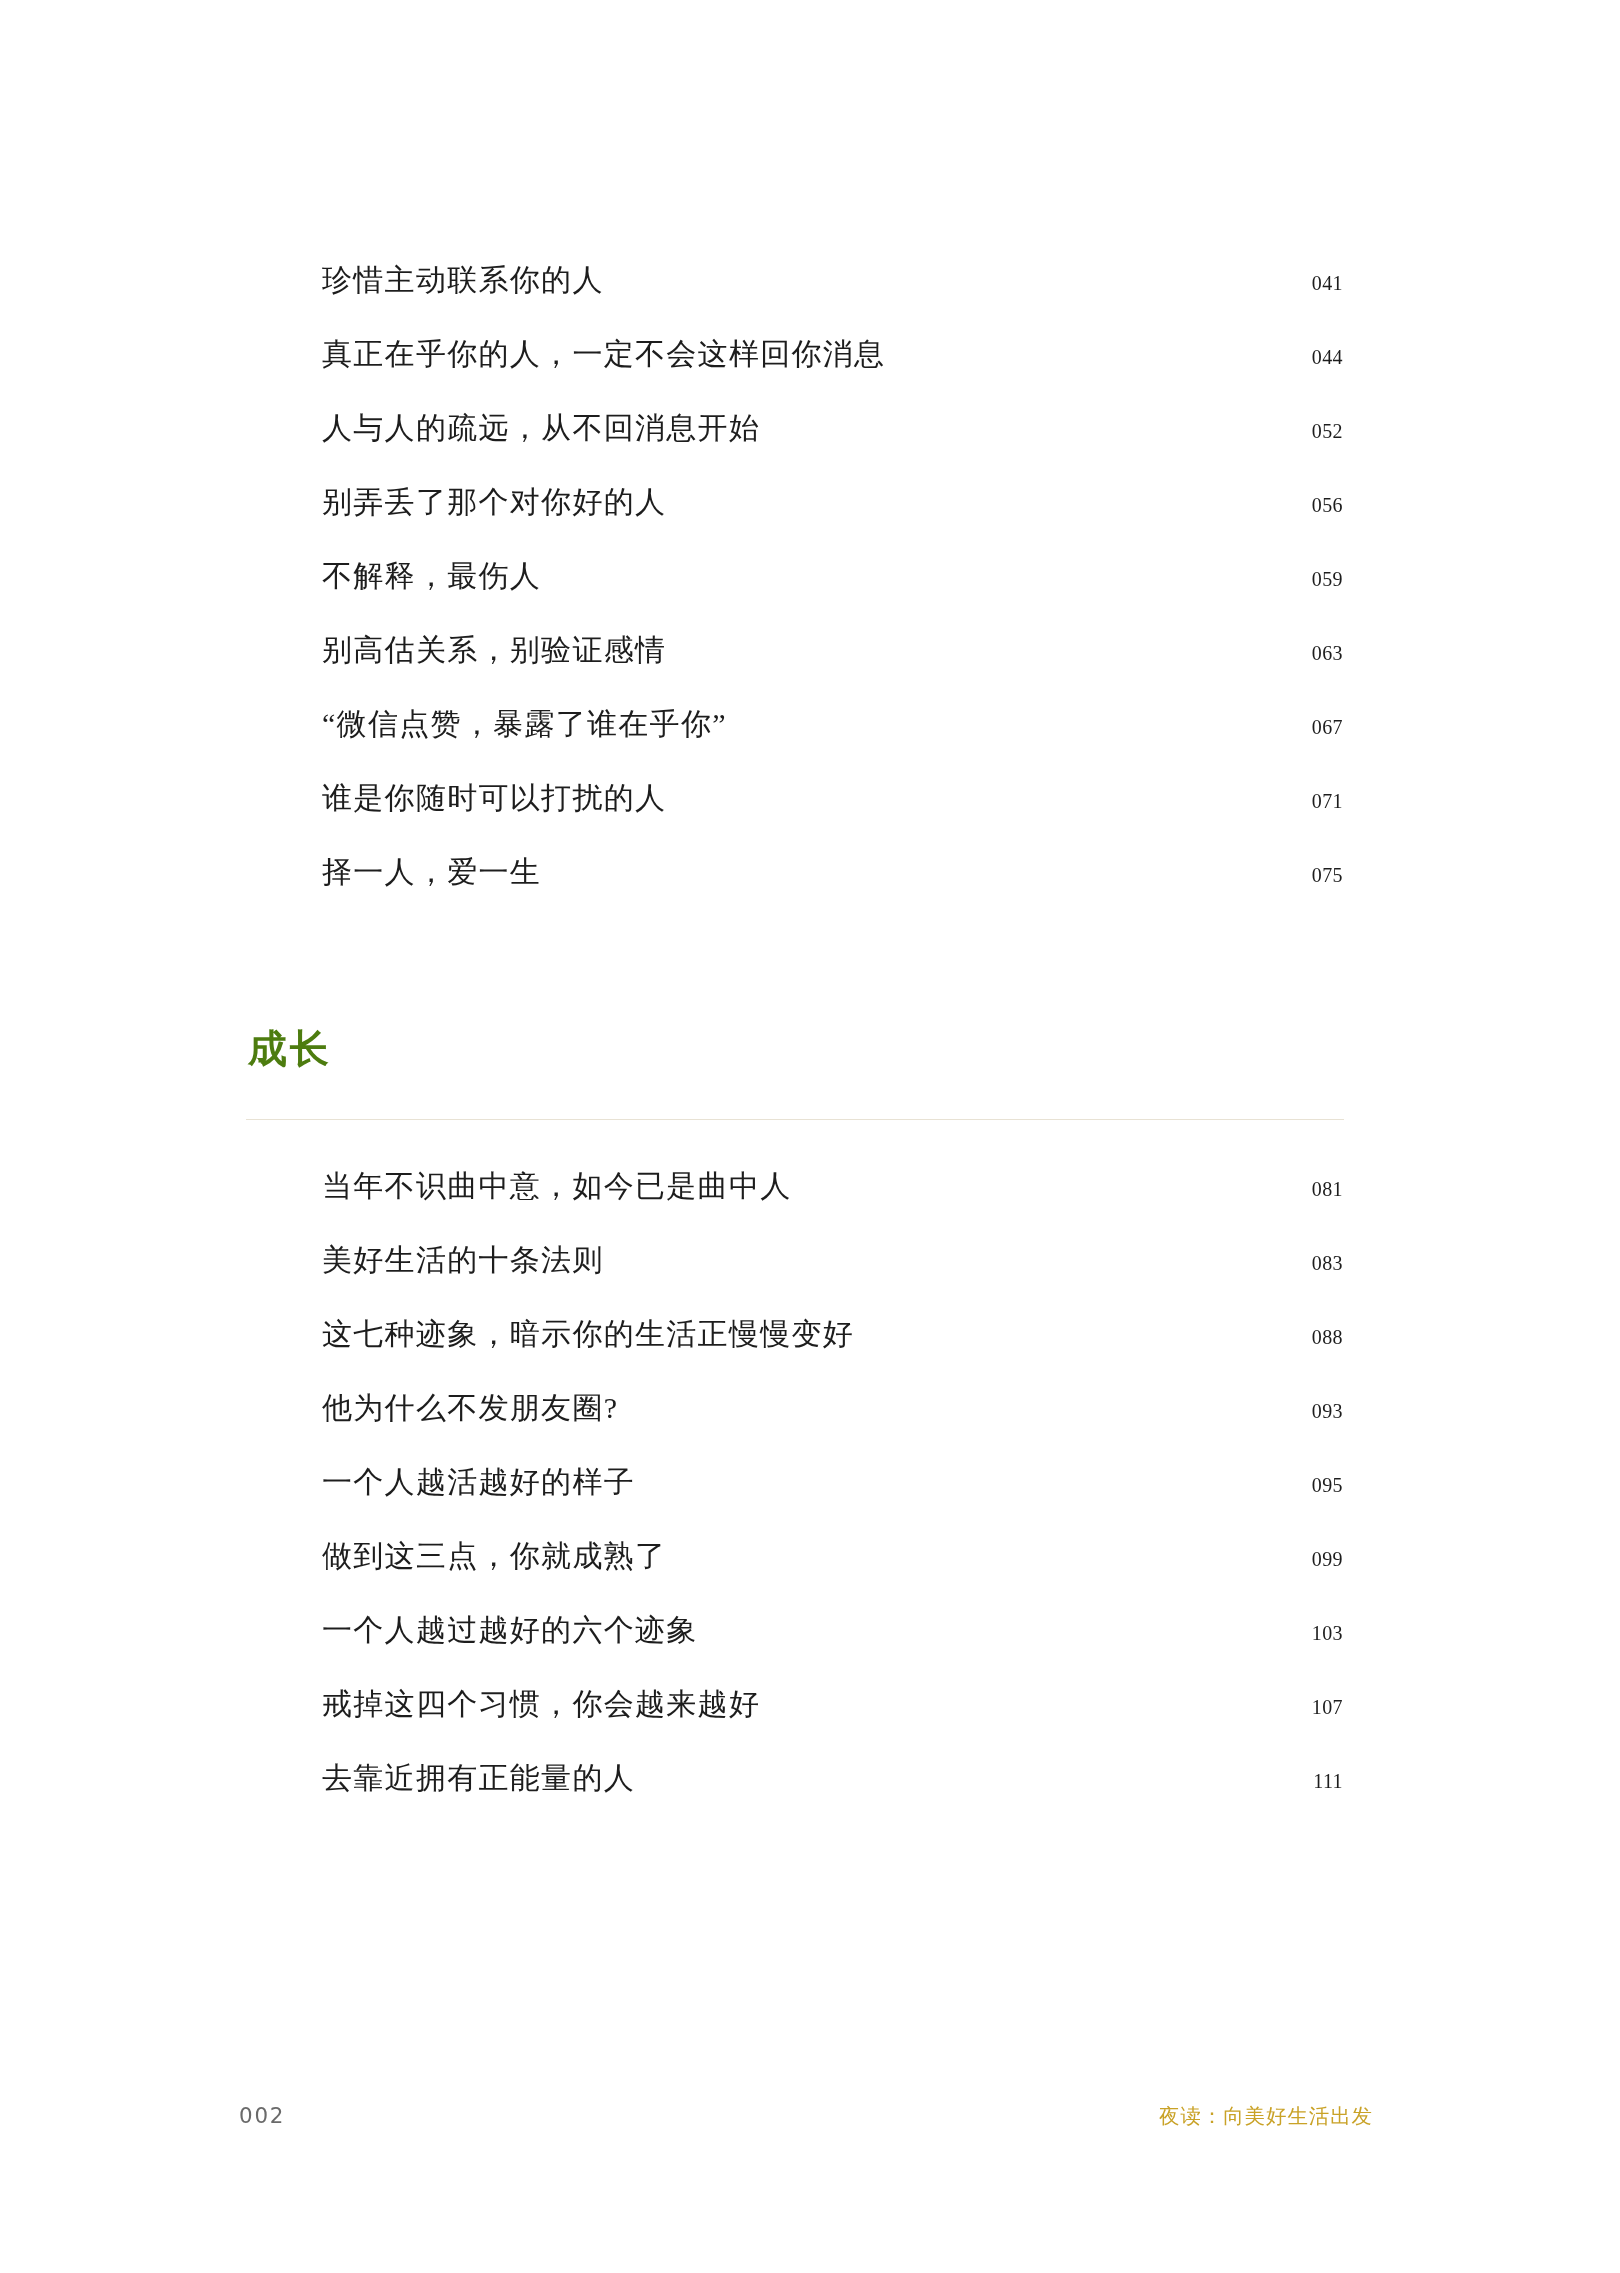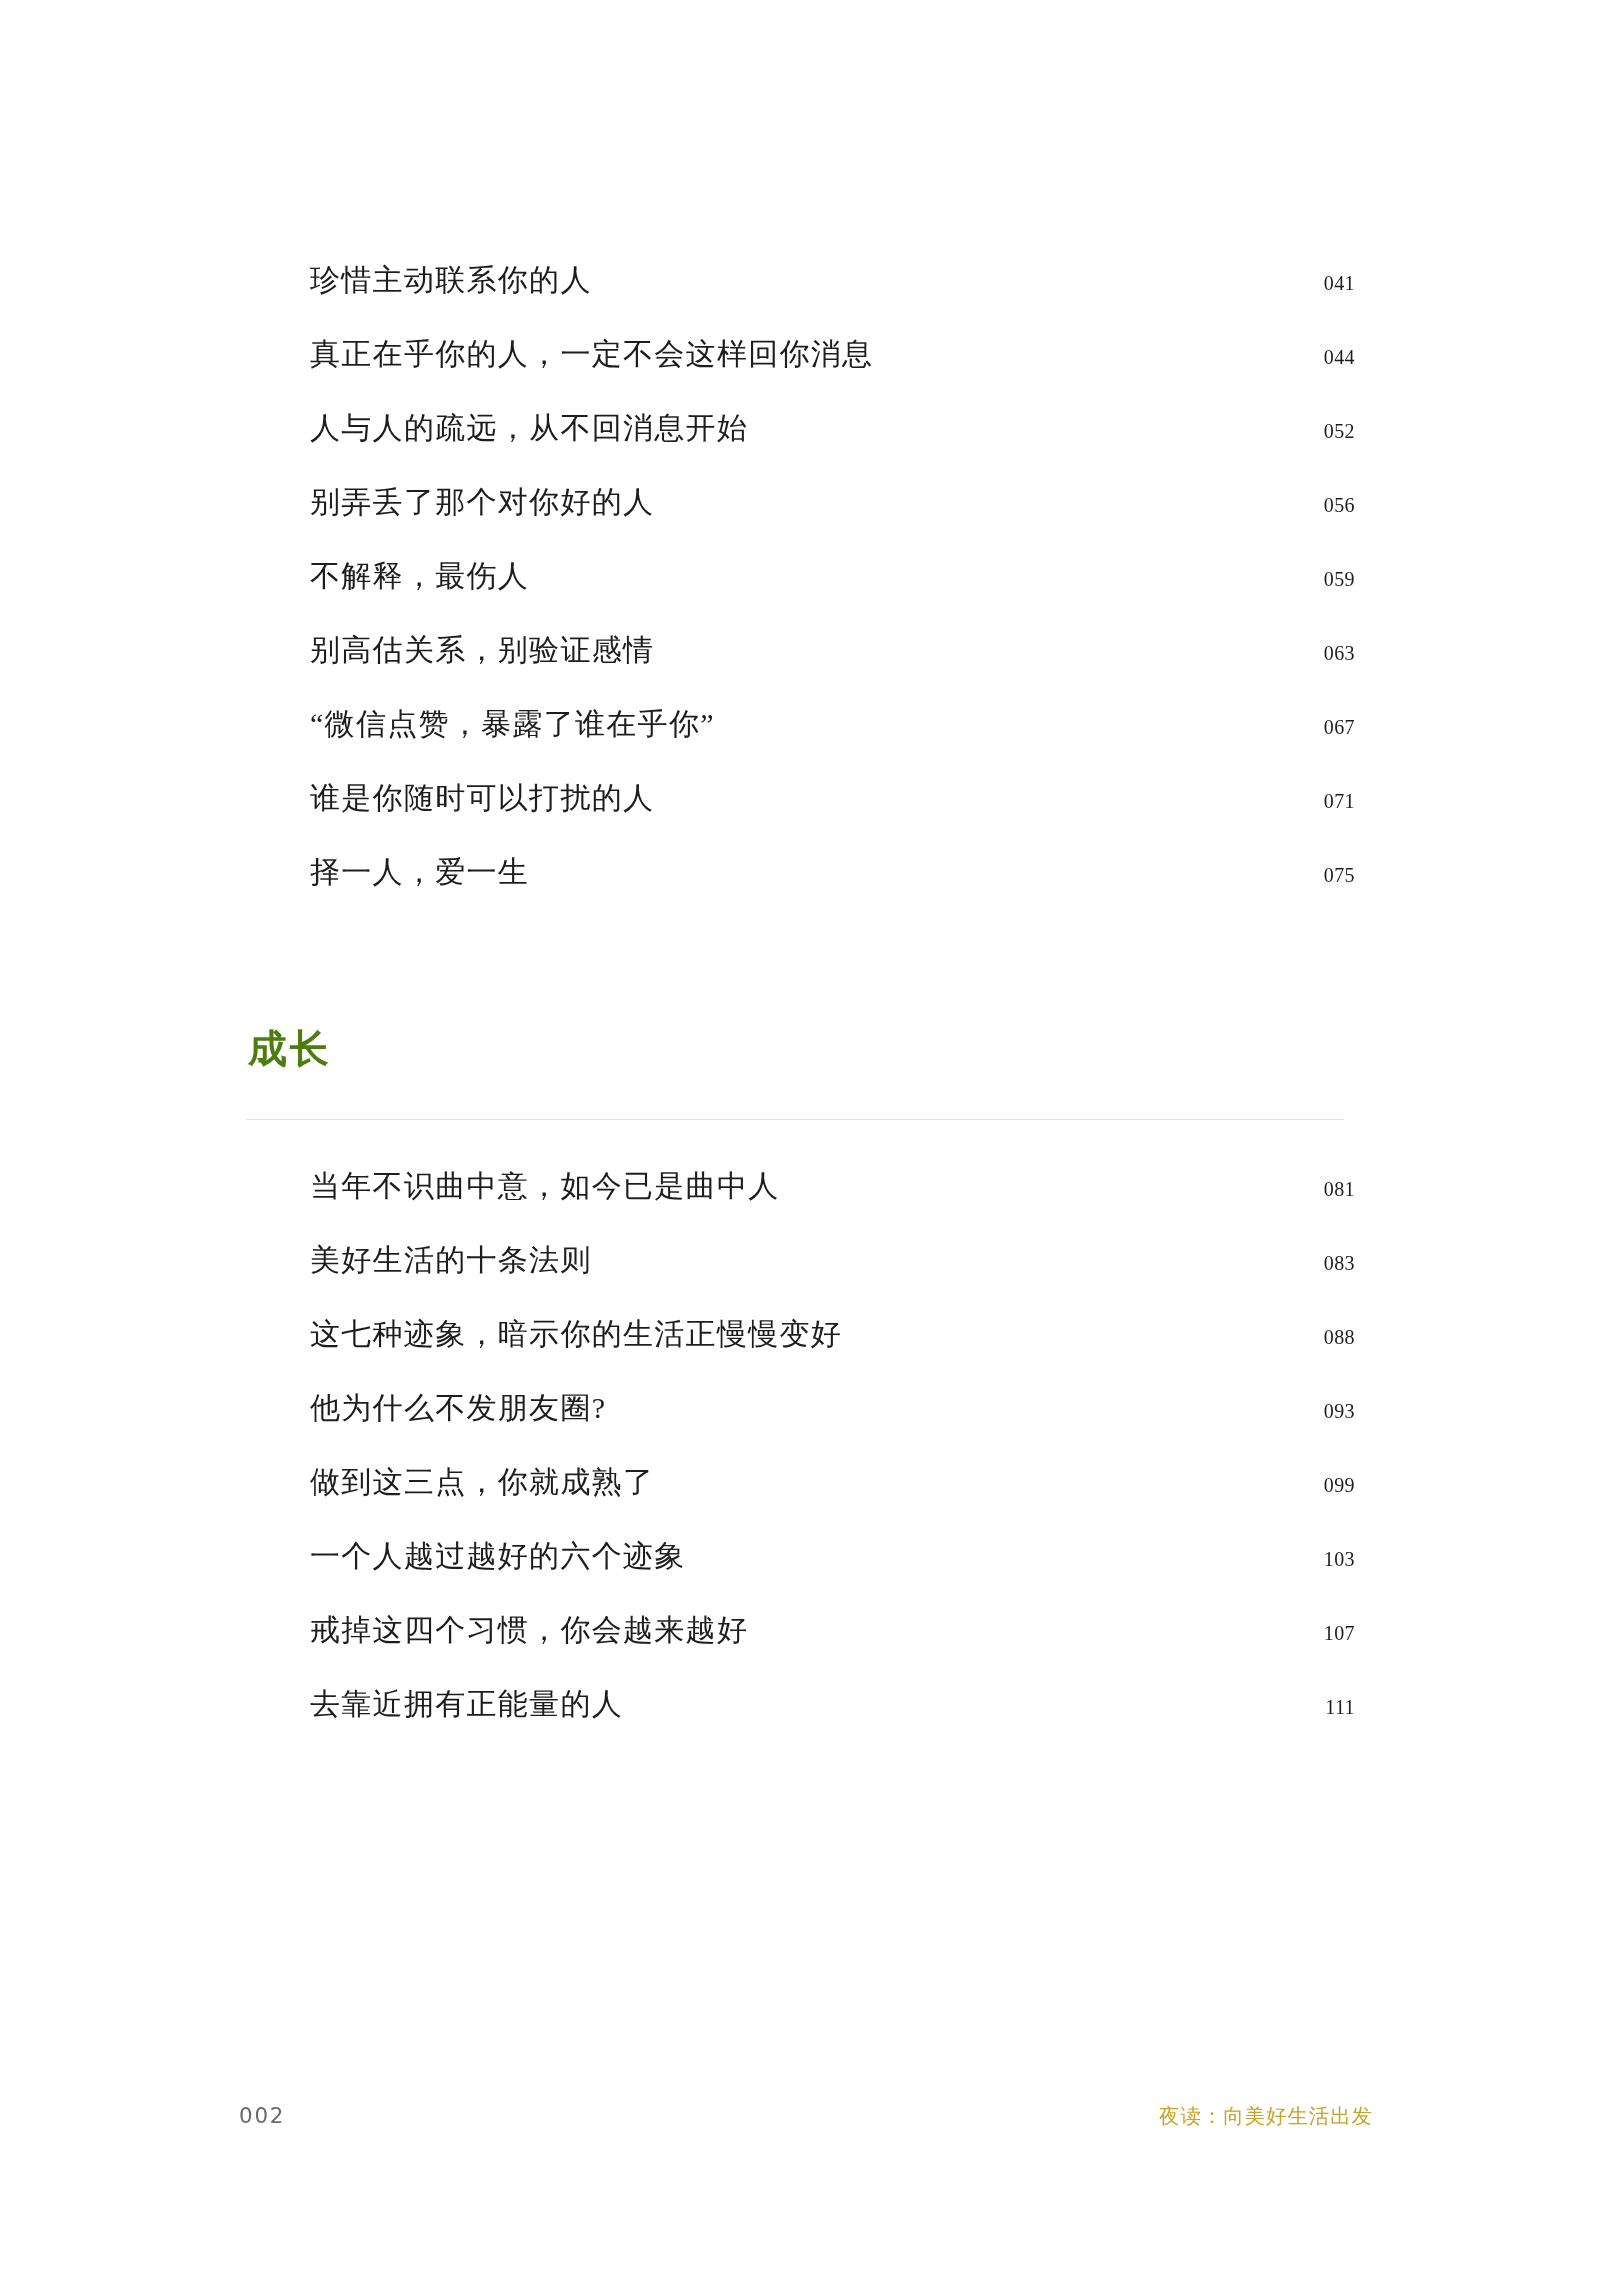--- a/index.html
+++ b/index.html
@@ -23,21 +23,21 @@
   .content {
     position: absolute;
     left: 239px;
     top: 0;
     width: 1150px;
   }
 
   
   .toc-list {
     list-style: none;
-    margin: 0;
+    margin: 12px;
     padding: 0;
   }
   .toc-item {
     display: flex;
     align-items: baseline;
     justify-content: space-between;
     height: 74px;
     padding-left: 71px;
     padding-right: 34px;
   }
@@ -165,20 +165,24 @@
         </li>
         <li class="toc-item">
           <span class="toc-title">这七种迹象，暗示你的生活正慢慢变好</span>
           <span class="toc-page">088</span>
         </li>
         <li class="toc-item">
           <span class="toc-title">他为什么不发朋友圈?</span>
           <span class="toc-page">093</span>
         </li>
         <li class="toc-item">
+          <span class="toc-title">一个人越活越好的样子</span>
+          <span class="toc-page">095</span>
+        </li>
+        <li class="toc-item">
           <span class="toc-title">做到这三点，你就成熟了</span>
           <span class="toc-page">099</span>
         </li>
         <li class="toc-item">
           <span class="toc-title">一个人越过越好的六个迹象</span>
           <span class="toc-page">103</span>
         </li>
         <li class="toc-item">
           <span class="toc-title">戒掉这四个习惯，你会越来越好</span>
           <span class="toc-page">107</span>

